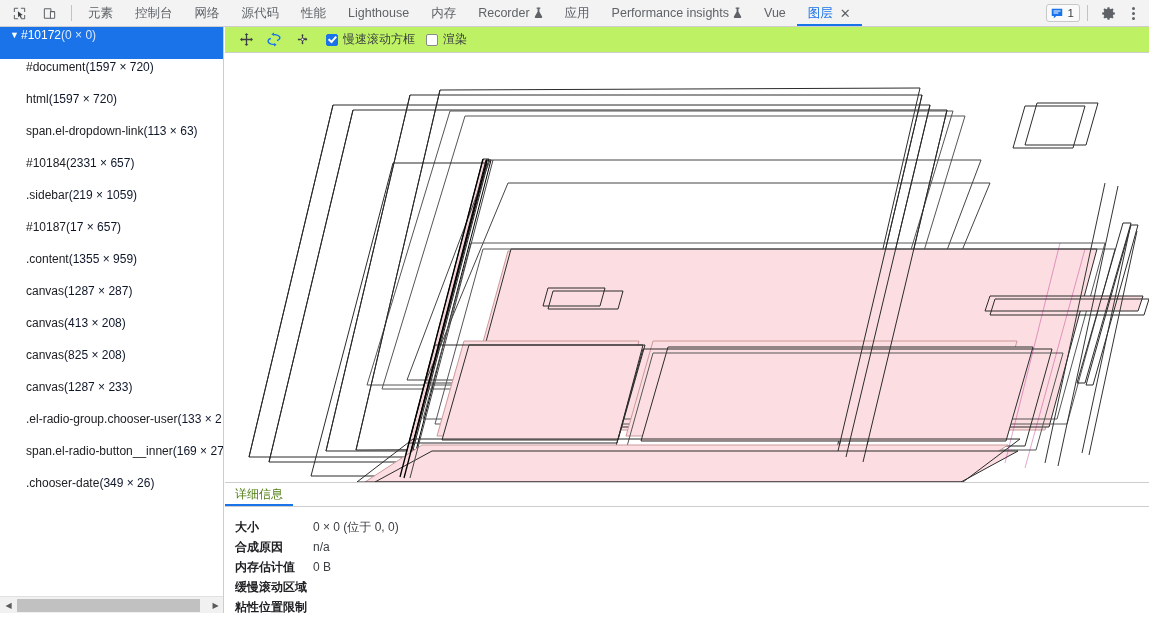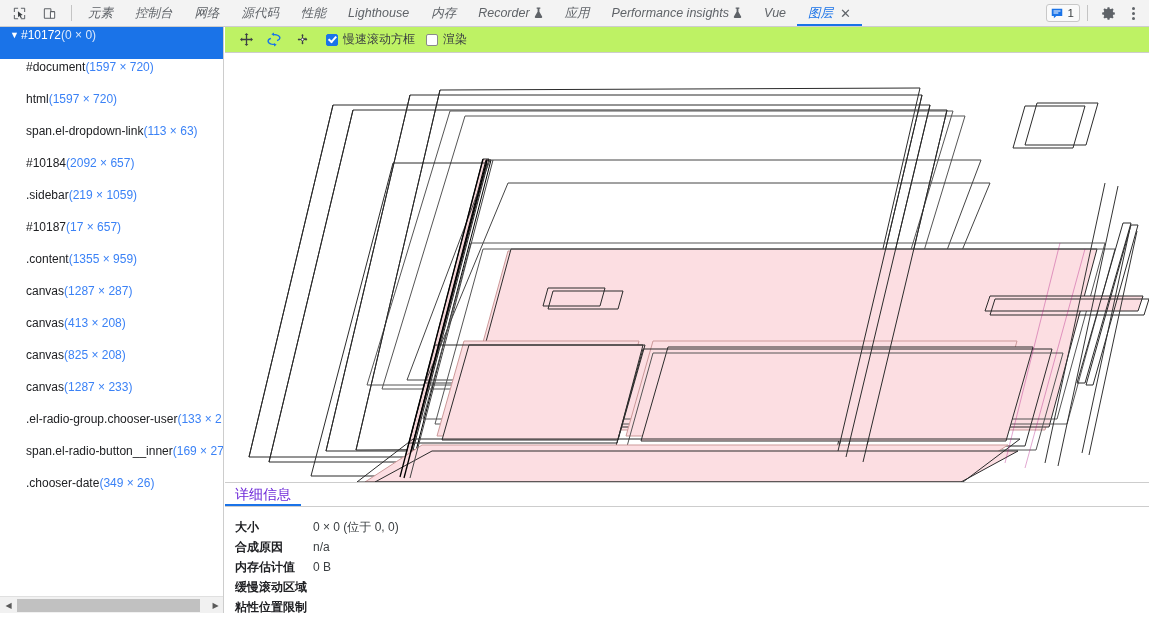--- a/index.html
+++ b/index.html
@@ -23,21 +23,21 @@
   .tb-icons { display:flex; align-items:center; padding-left:6px; gap:4px; }
   .tb-ico {
     width:26px; height:24px; display:flex; align-items:center; justify-content:center;
     cursor:pointer; border-radius:2px;
   }
   .tb-div { width:1px; height:16px; background:#c4c4c4; align-self:center; margin:0 5px; }
   .tabs { display:flex; align-items:stretch; flex:1; min-width:0; }
   .tab {
     display:flex; align-items:center; gap:4px;
     padding:0 11px; font-size:12.5px; color:#5f6368; white-space:nowrap;
-    cursor:pointer; position:relative; height:26px;font-style:italic;
+    cursor:pointer; position:relative; height:26px;
   }
   .tab.active { color:#1a73e8; }
   .tab.active:after {
     content:""; position:absolute; left:0; right:0; bottom:0; height:2px; background:#1a73e8;
   }
   .flask { display:inline-block; width:9px; height:12px; position:relative; flex:none; }
   .flask svg { display:block; }
   .tab-close {
     font-size:13px; line-height:1; color:#5f6368; margin-left:3px; font-family:"DejaVu Sans", sans-serif;
   }
@@ -62,21 +62,21 @@
     white-space:nowrap; padding-left:10px; cursor:pointer;
     font-family:"Liberation Sans","DejaVu Sans",sans-serif;
   }
   .tree-row.sel { background:#1a73e8; color:#fff; }
   .tree-row.sel .dim { color:#d9e7fb; }
   .tree-row.child { padding-left:26px; }
   .arrow {
     display:inline-block; width:10px; font-size:9px; color:#fff; margin-right:1px;
     transform:translateY(-1px);
   }
-  .dim { color:#3b82f6; }
+  .dim { color:#0f172a; }
 
   .hscroll {
     position:absolute; left:0; bottom:0; width:224px; height:17px;
     background:#f1f1f1; border-top:1px solid #e0e0e0; display:flex; align-items:center;
   }
   .hs-arrow {
     width:17px; height:17px; display:flex; align-items:center; justify-content:center;
     cursor:pointer; color:#5a5a5a; font-size:8px;
   }
   .hs-track { flex:1; height:17px; position:relative; cursor:pointer; }
@@ -116,21 +116,21 @@
   
   .details {
     position:absolute; left:225px; top:482px; width:924px; height:148px;
     background:#fff; border-top:1px solid #cdcdcd;
   }
   .det-tabs {
     height:24px; border-bottom:1px solid #cdcdcd; display:flex; align-items:stretch;
     background:#fff;
   }
   .det-tab {
-    display:flex; align-items:center; padding:0 10px; font-size:14px; color:#6d28d9;
+    display:flex; align-items:center; padding:0 10px; font-size:12px; color:#4d7c0f;
     position:relative; cursor:pointer;
   }
   .det-tab:after { content:""; position:absolute; left:0; right:0; bottom:0; height:2px; background:#1a73e8; }
   .det-body { padding:10px 0 0 0; }
   .det-row { display:flex; height:20px; align-items:center; font-size:12px; }
   .det-label {
     width:88px; padding-left:10px; font-weight:bold; color:#202124; flex:none;
     font-family:"Liberation Sans","DejaVu Sans",sans-serif;
   }
   .det-val { color:#3c4043; }
@@ -231,21 +231,21 @@
   </div>
 
   <div class="tree">
     <div class="tree-row sel">
       <span class="arrow">▼</span><span>#10172</span><span class="dim">(0 × 0)</span>
     </div>
     <div id="treelist">
         <div class="tree-row child"><span>#document</span><span class="dim">(1597 × 720)</span></div>
         <div class="tree-row child"><span>html</span><span class="dim">(1597 × 720)</span></div>
         <div class="tree-row child"><span>span.el-dropdown-link</span><span class="dim">(113 × 63)</span></div>
-        <div class="tree-row child"><span>#10184</span><span class="dim">(2092 × 657)</span></div>
+        <div class="tree-row child"><span>#10184</span><span class="dim">(2331 × 657)</span></div>
         <div class="tree-row child"><span>.sidebar</span><span class="dim">(219 × 1059)</span></div>
         <div class="tree-row child"><span>#10187</span><span class="dim">(17 × 657)</span></div>
         <div class="tree-row child"><span>.content</span><span class="dim">(1355 × 959)</span></div>
         <div class="tree-row child"><span>canvas</span><span class="dim">(1287 × 287)</span></div>
         <div class="tree-row child"><span>canvas</span><span class="dim">(413 × 208)</span></div>
         <div class="tree-row child"><span>canvas</span><span class="dim">(825 × 208)</span></div>
         <div class="tree-row child"><span>canvas</span><span class="dim">(1287 × 233)</span></div>
         <div class="tree-row child"><span>.el-radio-group.chooser-user</span><span class="dim">(133 × 2</span></div>
         <div class="tree-row child"><span>span.el-radio-button__inner</span><span class="dim">(169 × 27</span></div>
         <div class="tree-row child"><span>.chooser-date</span><span class="dim">(349 × 26)</span></div>

